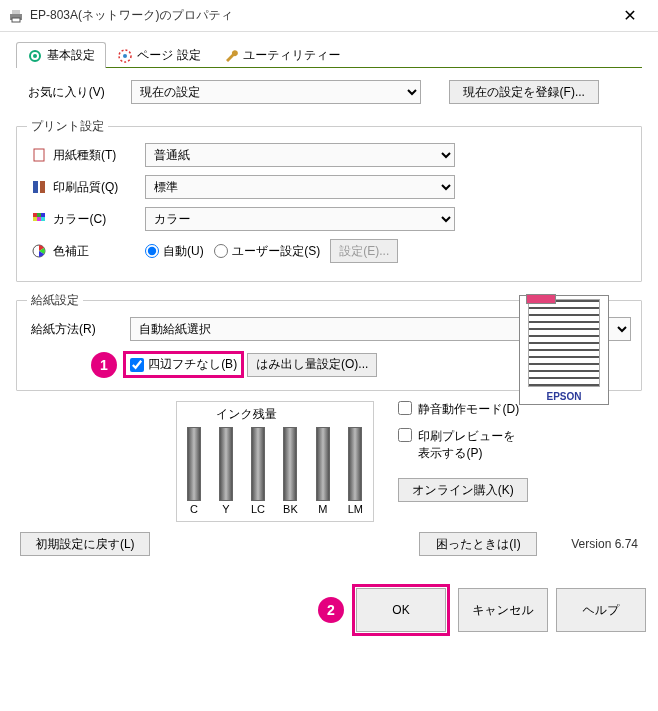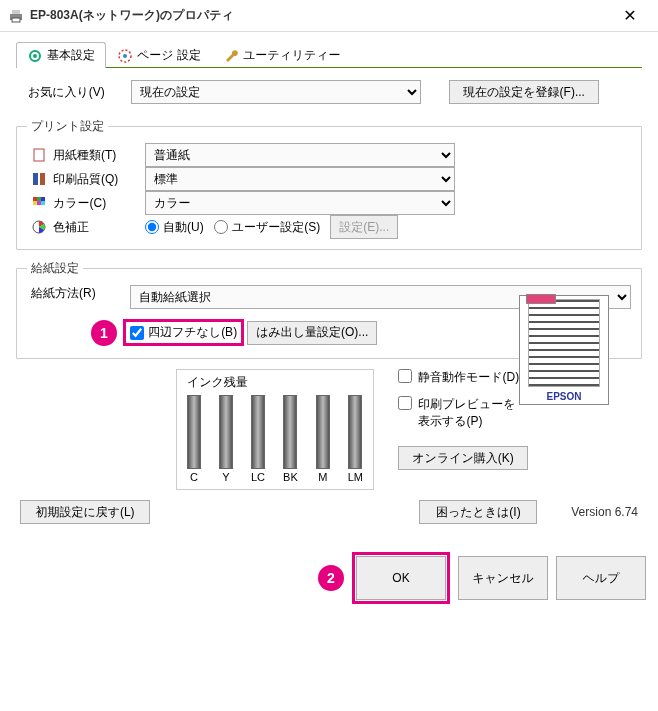--- a/index.html
+++ b/index.html
@@ -1,29 +1,29 @@
 <!DOCTYPE html>
 <html><head>
 <meta charset="utf-8">
 <style>
 * { box-sizing: border-box; margin: 0; padding: 0; font-family: "Meiryo", "MS UI Gothic", sans-serif; font-size: 12px; }
 body { background: #fff; width: 658px; height: 711px; overflow: hidden; }
 
 .titlebar { height: 32px; display: flex; align-items: center; padding: 0 8px; border-bottom: 1px solid #ddd; }
 .titlebar-icon { width: 16px; height: 16px; margin-right: 6px; }
-.titlebar-title { flex: 1; color: #333; font-weight: bold; }
+.titlebar-title { flex: 1; color: #333; }
 .titlebar-close { width: 40px; height: 28px; text-align: center; line-height: 28px; font-size: 16px; cursor: pointer; }
 
 .content { padding: 10px 16px 0 16px; }
 
 .tabs { display: flex; border-bottom: 1px solid #4d7c0f; margin-bottom: 12px; }
 .tab { display: flex; align-items: center; padding: 4px 10px; border: 1px solid transparent; border-bottom: none; margin-bottom: -1px; cursor: pointer; gap: 4px; }
 .tab.active { background: #fff; border-color: #bbb; border-radius: 3px 3px 0 0; }
 
-.row { display: flex; gap: 6px; }
+.row { display: flex; align-items: center; margin-bottom: 8px; gap: 6px; }
 
 .favorite-row { display: flex; align-items: center; margin: 6px 0 14px 12px; gap: 8px; }
 .favorite-label { width: 95px; }
 
 select { height: 24px; border: 1px solid #aaa; background: #fafafa; padding: 0 4px; }
 button { height: 24px; border: 1px solid #aaa; background: #eee; padding: 0 8px; cursor: pointer; }
 
 fieldset { border: 1px solid #ccc; margin-bottom: 10px; padding: 8px 10px 10px 10px; border-radius: 1px; }
 fieldset legend { padding: 0 4px; color: #333; }
 
@@ -42,21 +42,21 @@
 .paper-settings .row { margin-left: 4px; }
 .paper-settings .plabel { width: 93px; }
 .paper-settings select { flex: 1; }
 
 .borderless-row { display: flex; align-items: center; margin: 10px 0 2px 64px; gap: 6px; }
 .highlight-box { border: 3px solid #e4007f; padding: 2px 4px; display: flex; align-items: center; gap: 4px; }
 .callout { width: 26px; height: 26px; border-radius: 50%; background: #e4007f; color: #fff; display: flex; align-items: center; justify-content: center; font-weight: bold; font-size: 14px; }
 
 .ink-section { display: flex; align-items: flex-start; margin: 0 0 8px 0; }
 .ink-box { border: 1px solid #ccc; padding: 4px 10px 6px 10px; margin-left: 160px; }
-.ink-title { margin-bottom: 4px; }
+.ink-title { margin-bottom: 4px; margin-left: 29px; }
 .ink-bars { display: flex; gap: 18px; }
 .ink-col { display: flex; flex-direction: column; align-items: center; gap: 2px; }
 .ink-bar { width: 14px; height: 74px; border: 1px solid #666; background: linear-gradient(to right, #555, #bbb, #555); }
 .ink-label { font-size: 11px; }
 
 .right-options { display: flex; flex-direction: column; gap: 10px; margin-left: 24px; }
 .right-options button { width: 130px; margin-top: 6px; }
 .chk-row { display: flex; align-items: flex-start; gap: 6px; }
 
 .bottom-row { display: flex; align-items: center; margin: 10px 4px 0 4px; gap: 10px; }

